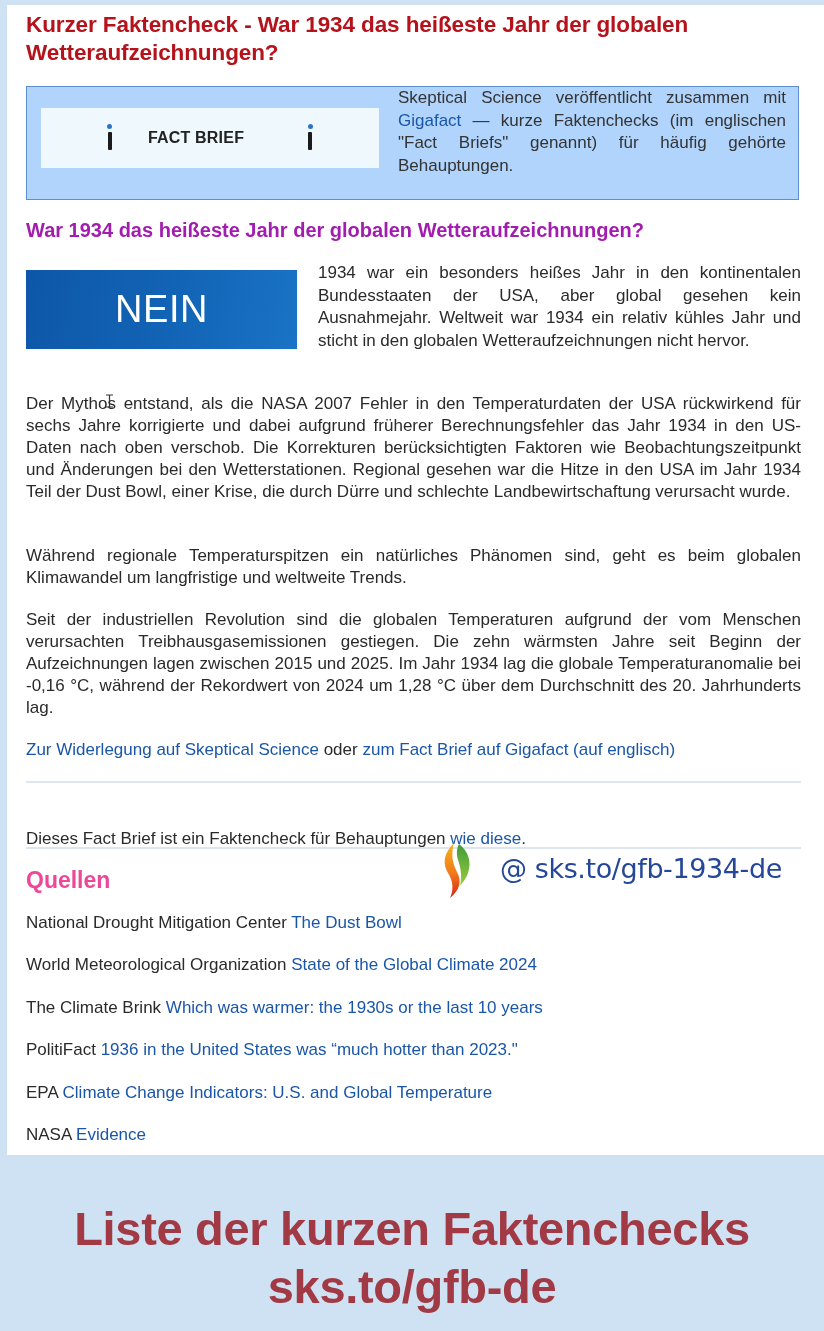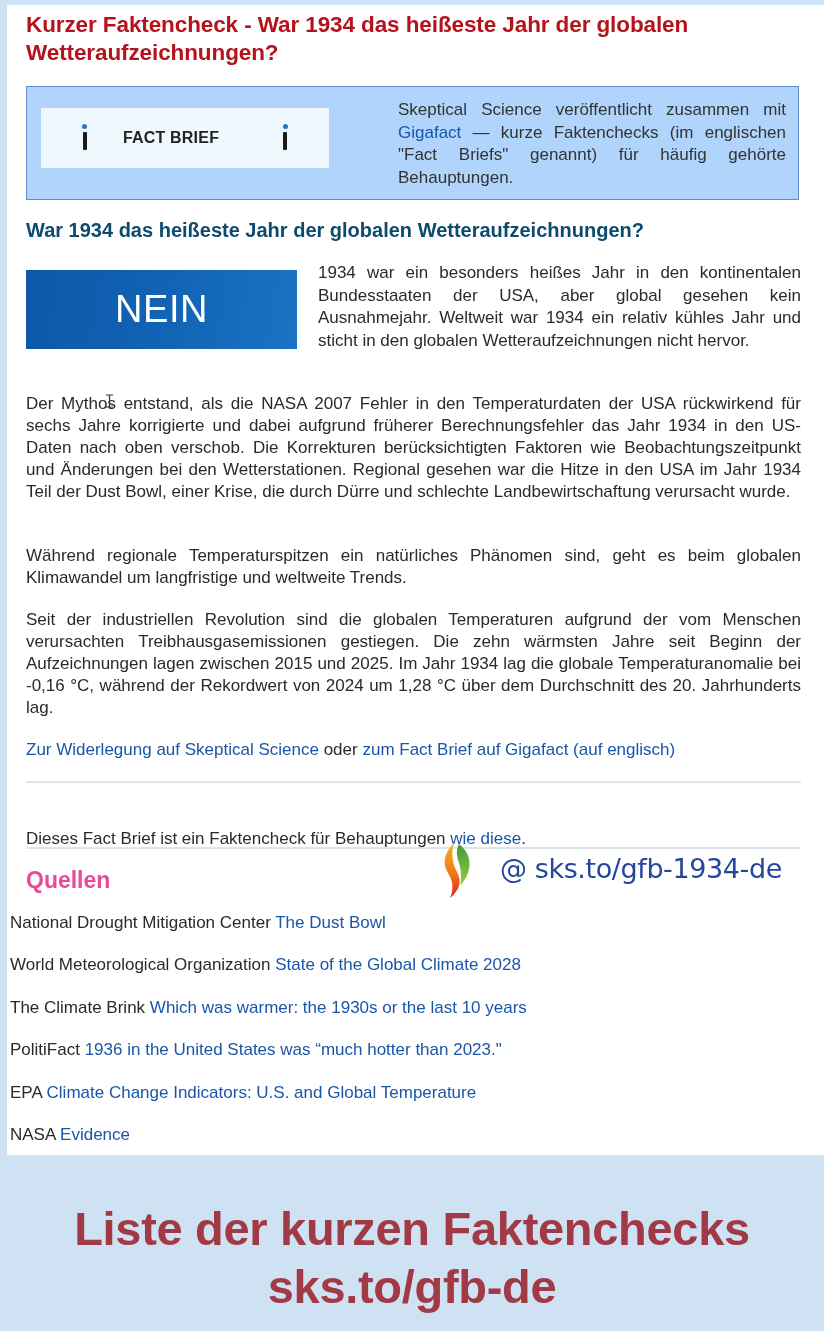--- a/index.html
+++ b/index.html
@@ -18,41 +18,41 @@
     .inner { position: absolute; left: 19px; width: 775px; }
     .title {
       top: 6px; font-size: 22.5px; font-weight: bold; color: #b5121b;
       line-height: 28px; letter-spacing: -0.1px;
     }
     .banner {
       position: absolute; left: 19px; top: 81px; width: 773px; height: 114px;
       background: #b0d4fb; border: 1px solid #5b8fd0; box-sizing: border-box;
     }
     .fb-logo {
-      position: absolute; left: 14px; top: 21px; width: 288px; height: 60px;
+      position: absolute; left: 14px; top: 21px; width: 338px; height: 60px;
       background: #eef8fd;
       display: flex; align-items: center; justify-content: center; gap: 0;
     }
     .fb-i {
       position: relative; width: 4px; height: 18px; background: #1b1b1b; border-radius: 1px;
       margin-top: 6px;
     }
     .fb-i::before {
       content: ""; position: absolute; left: -0.5px; top: -8px; width: 5px; height: 5px;
       background: #2c74c9; border-radius: 50%;
     }
     .fb-text { font-weight: bold; font-size: 16px; color: #222; margin: 0 64px 0 36px; letter-spacing: 0.2px; }
     .fb-text-wrap { display: flex; align-items: center; }
     .banner-text {
-      position: absolute; left: 371px; top: 12px; width: 388px;
+      position: absolute; left: 371px; top: 0; width: 388px;
       font-size: 17px; line-height: 22.5px; color: #333; text-align: justify;
     }
     a, .link { color: #1a56a8; text-decoration: none; }
     .subtitle {
-      top: 212px; font-size: 20px; font-weight: bold; color: #0c4a6e; line-height: 26px;
+      top: 212px; font-size: 20px; font-weight: bold; color: #a21caf; line-height: 26px;
     }
     .nein {
       position: absolute; left: 19px; top: 265px; width: 271px; height: 79px;
       background: linear-gradient(100deg, #0e57a8 0%, #1264b6 55%, #1a73c6 100%);
       display: flex; align-items: center; justify-content: center;
       color: #ffffff; font-size: 38px; letter-spacing: 0.5px;
     }
     .lead {
       position: absolute; left: 311px; top: 257px; width: 483px;
       font-size: 17px; line-height: 22.5px; text-align: justify; color: #2a2a2a;
@@ -71,21 +71,21 @@
     .hr2 { top: 842px; }
     .claims-line { top: 799px; font-size: 17px; line-height: 22px; color: #2a2a2a; margin-top: 24px; }
     .sources-h { top: 864px; font-size: 23px; font-weight: bold; color: #ec4899; line-height: 22px; }
     .flame {
       position: absolute; left: 433px; top: 836px; width: 34px; height: 58px;
     }
     .sks-url {
       position: absolute; left: 493px; top: 848px; font-size: 27px; font-weight: normal;
       color: #25479a; font-family: "DejaVu Sans", sans-serif; letter-spacing: -0.4px;
     }
-    .sources { position: absolute; left: 3px; top: 907px; width: 775px; }
+    .sources { position: absolute; left: 19px; top: 907px; width: 775px; }
     .source {
       font-size: 17px; line-height: 22px; color: #2a2a2a; margin-bottom: 20.4px; white-space: nowrap;
     }
     .footer {
       position: absolute; left: 0; top: 1200px; width: 824px; text-align: center;
       color: #a13a44; font-weight: bold; font-size: 47px; line-height: 58px;
       letter-spacing: -0.3px;
     }
     .cursor {
       position: absolute; left: 98px; top: 389px; width: 9px; height: 14px;
@@ -144,21 +144,21 @@
         <stop offset="1" stop-color="#9ccb3c"></stop>
       </linearGradient>
     </defs>
     <path d="M14 2 C4 12, 2 22, 8 32 C13 40, 14 48, 10 57 C20 49, 22 40, 17 31 C12 22, 11 12, 14 2 Z" fill="url(#fl)"></path>
     <path d="M19 3 C28 10, 32 20, 28 32 C26 38, 22 42, 20 45 C22 36, 21 27, 18 19 C16 12, 17 7, 19 3 Z" fill="url(#lf)"></path>
   </svg>
   <div class="sks-url">@ sks.to/gfb-1934-de</div>
 
   <div class="sources">
     <div class="source"><span>National Drought Mitigation Center</span> <a class="link">The Dust Bowl</a></div>
-    <div class="source"><span>World Meteorological Organization</span> <a class="link">State of the Global Climate 2028</a></div>
+    <div class="source"><span>World Meteorological Organization</span> <a class="link">State of the Global Climate 2024</a></div>
     <div class="source"><span>The Climate Brink</span> <a class="link">Which was warmer: the 1930s or the last 10 years</a></div>
     <div class="source"><span>PolitiFact</span> <a class="link">1936 in the United States was “much hotter than 2023."</a></div>
     <div class="source"><span>EPA</span> <a class="link">Climate Change Indicators: U.S. and Global Temperature</a></div>
     <div class="source"><span>NASA</span> <a class="link">Evidence</a></div>
   </div>
 </div>
 
 <div class="footer">
   <div>Liste der kurzen Faktenchecks</div>
   <div>sks.to/gfb-de</div>

